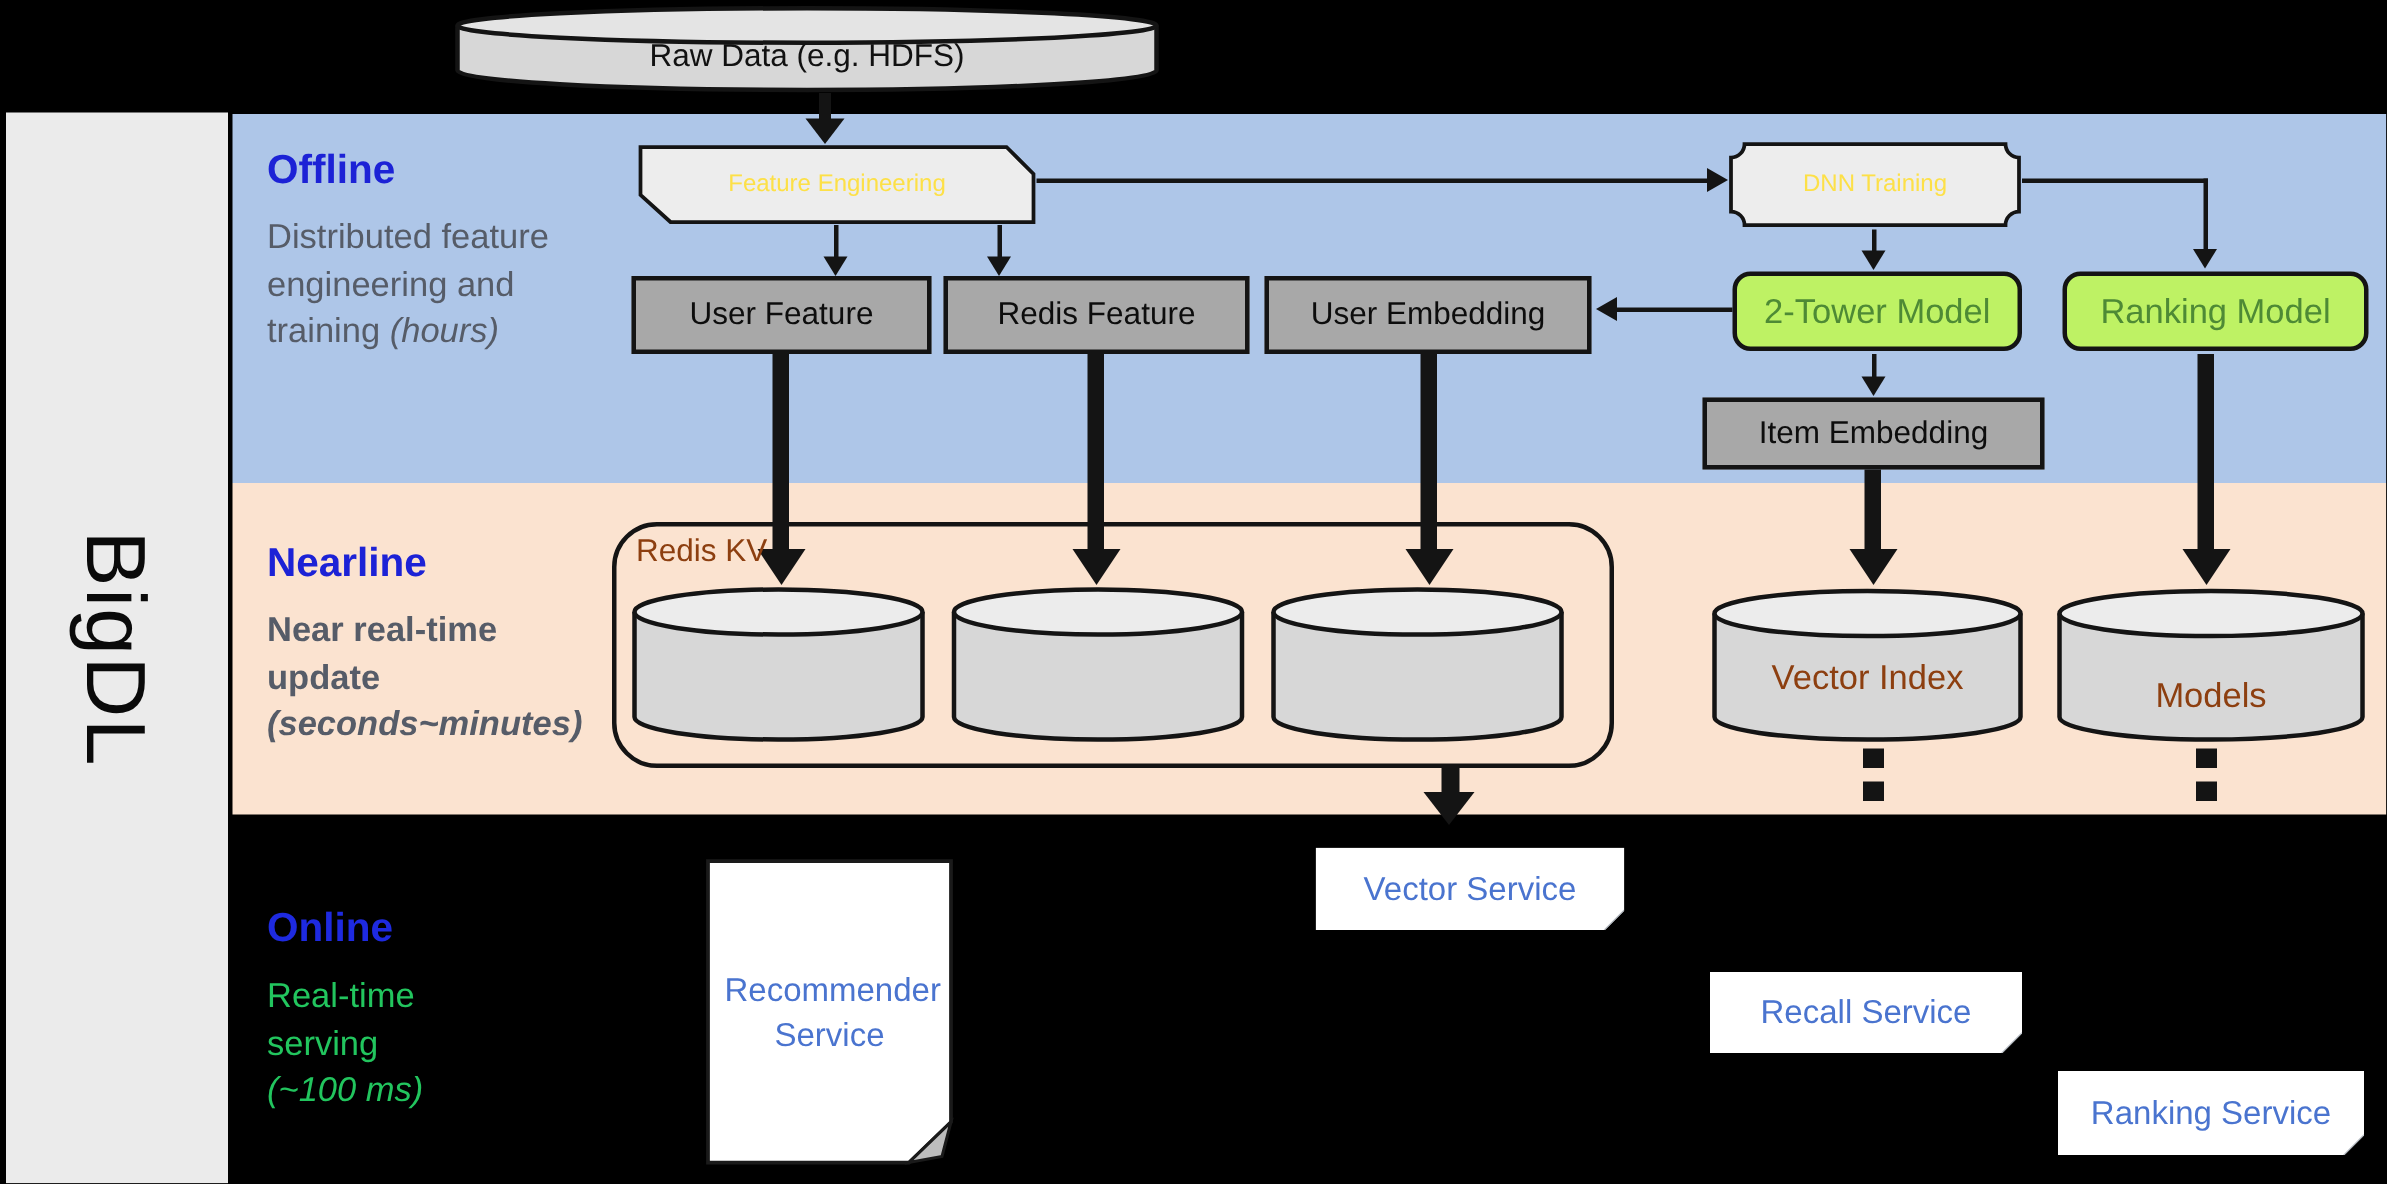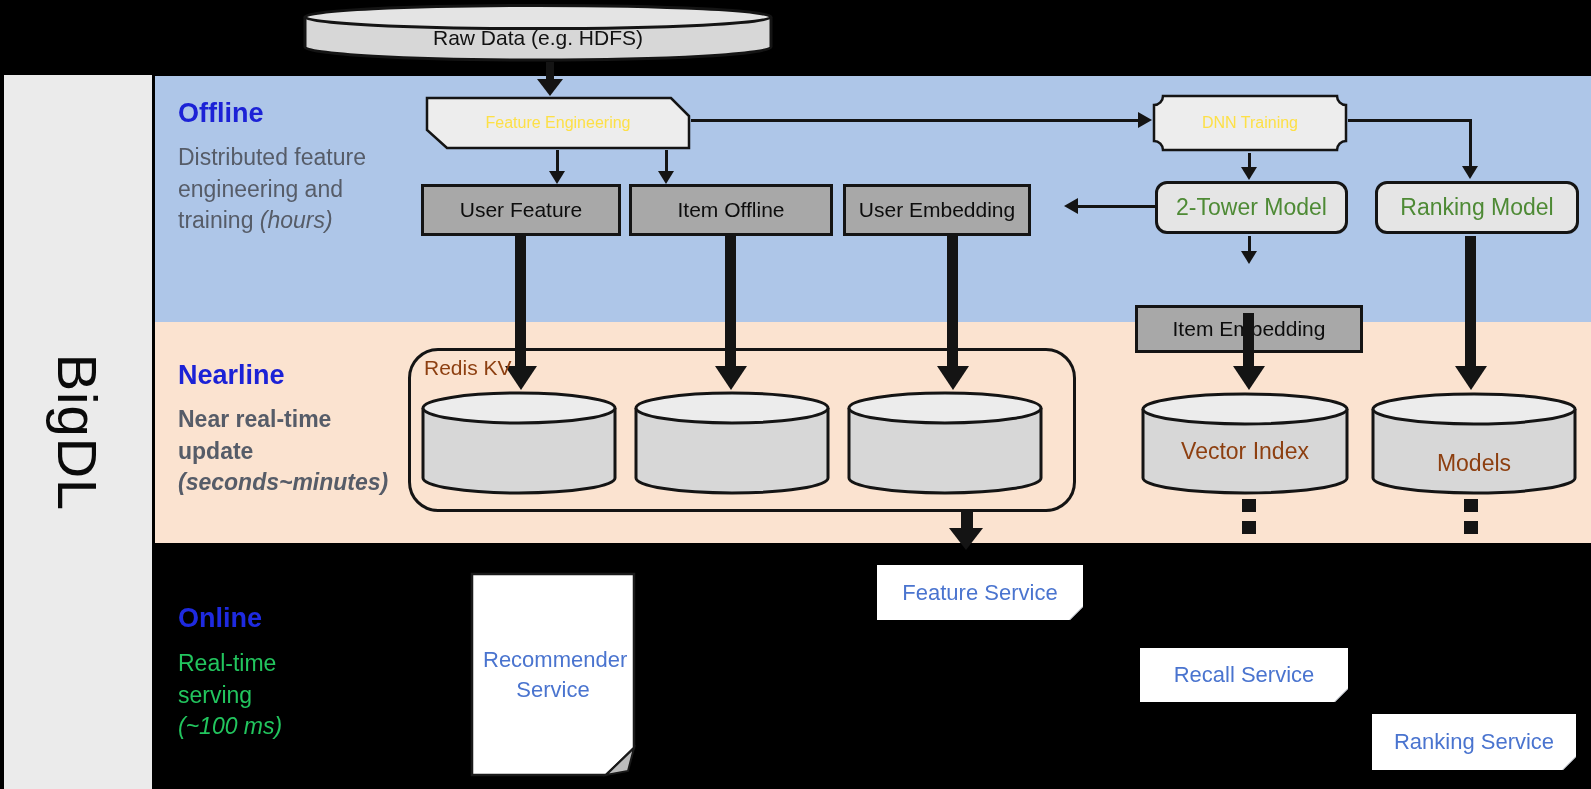--- a/index.html
+++ b/index.html
@@ -18,21 +18,21 @@
   #sidebar span{transform:rotate(90deg);font-size:56px;color:#0a0a0a;letter-spacing:1px;white-space:nowrap;}
   
   .band-title{position:absolute;font-size:27px;font-weight:600;color:#1c22d6;}
   .band-desc{position:absolute;font-size:23px;line-height:1.38;color:#565c68;}
   .band-desc i{font-style:italic;}
   #online-title{color:#1e2ae0;}
   #online-desc{color:#22c55e;}
   
   .node{position:absolute;display:flex;align-items:center;justify-content:center;text-align:center;box-sizing:border-box;}
   .box-dark{background:#a8a8a8;border:3px solid #141414;font-size:21px;color:#0d0d0d;}
-  .box-round{background:#e5e5e5;border:3px solid #141414;border-radius:12px;font-size:23px;color:#4e8a35;}
+  .box-round{background:#bef264;border:3px solid #141414;border-radius:12px;font-size:23px;color:#4e8a35;}
   .svg-node svg{position:absolute;left:0;top:0;}
   .svg-node span{position:relative;z-index:2;}
   .blue-text{color:#fde047;font-size:16px;justify-content:center;}
   
   .service{position:absolute;background:#ffffff;display:flex;align-items:center;justify-content:center;
     color:#4a74cf;font-size:22px;text-align:center;
     clip-path:polygon(0 0,100% 0,100% calc(100% - 13px),calc(100% - 13px) 100%,0 100%);}
   .curl{position:absolute;right:0;bottom:0;width:14px;height:14px;background:#aab0b9;
     clip-path:polygon(0 100%,100% 0,80% 88%);}
   
@@ -110,40 +110,40 @@
   <div class="head h-down-sm" style="left:1241px;top:167px;"></div>
 
   <div class="line" style="left:1348px;top:119px;width:124px;height:3px;"></div>
   <div class="line" style="left:1469px;top:119px;width:3px;height:49px;"></div>
   <div class="head h-down-sm" style="left:1462px;top:166px;"></div>
 
   <div class="node box-dark" style="left:421px;top:184px;width:200px;height:52px;">
     <span>User Feature</span>
   </div>
   <div class="node box-dark" style="left:629px;top:184px;width:204px;height:52px;">
-    <span>Item Offline</span>
-  </div>
-  <div class="node box-dark" style="left:843px;top:184px;width:188px;height:52px;">
+    <span>Redis Feature</span>
+  </div>
+  <div class="node box-dark" style="left:843px;top:184px;width:218px;height:52px;">
     <span>User Embedding</span>
   </div>
 
   <div class="node box-round" style="left:1155px;top:181px;width:193px;height:53px;">
     <span>2-Tower Model</span>
   </div>
   <div class="node box-round" style="left:1375px;top:181px;width:204px;height:53px;">
     <span>Ranking Model</span>
   </div>
 
   <div class="line" style="left:1078px;top:205px;width:77px;height:3px;"></div>
   <div class="head h-left-sm" style="left:1064px;top:198px;"></div>
 
   <div class="line" style="left:1248px;top:236px;width:3px;height:17px;"></div>
   <div class="head h-down-sm" style="left:1241px;top:251px;"></div>
 
-  <div class="node box-dark" style="left:1135px;top:265px;width:228px;height:48px;margin-top:40px;">
+  <div class="node box-dark" style="left:1135px;top:265px;width:228px;height:48px;">
     <span>Item Embedding</span>
   </div>
 
   <div class="tstem" style="left:515px;top:236px;height:132px;"></div>
   <div class="head h-down-lg" style="left:505px;top:366px;"></div>
   <div class="tstem" style="left:725px;top:236px;height:132px;"></div>
   <div class="head h-down-lg" style="left:715px;top:366px;"></div>
   <div class="tstem" style="left:947px;top:236px;height:132px;"></div>
   <div class="head h-down-lg" style="left:937px;top:366px;"></div>
   <div class="tstem" style="left:1243px;top:313px;height:55px;"></div>
@@ -189,21 +189,21 @@
 
   <div class="node svg-node" style="left:470px;top:572px;width:166px;height:205px;color:#4a74cf;font-size:22px;line-height:1.35;">
     <svg width="166" height="205" viewBox="0 0 166 205">
       <path d="M2 2 H164 V176 L136 203 H2 Z" fill="#ffffff" stroke="#1a1a1a" stroke-width="2.5"></path>
       <path d="M136 203 L164 176 L158 199 Z" fill="#bdbdbd" stroke="#1a1a1a" stroke-width="2"></path>
     </svg>
     <span style="width:140px;">Recommender Service</span>
   </div>
 
   <div class="service" style="left:877px;top:565px;width:206px;height:55px;">
-    <span>Feature Service</span>
+    <span>Vector Service</span>
     <div class="curl"></div>
   </div>
 
   <div class="service" style="left:1140px;top:648px;width:208px;height:54px;">
     <span>Recall Service</span>
     <div class="curl"></div>
   </div>
 
   <div class="service" style="left:1372px;top:714px;width:204px;height:56px;">
     <span>Ranking Service</span>

